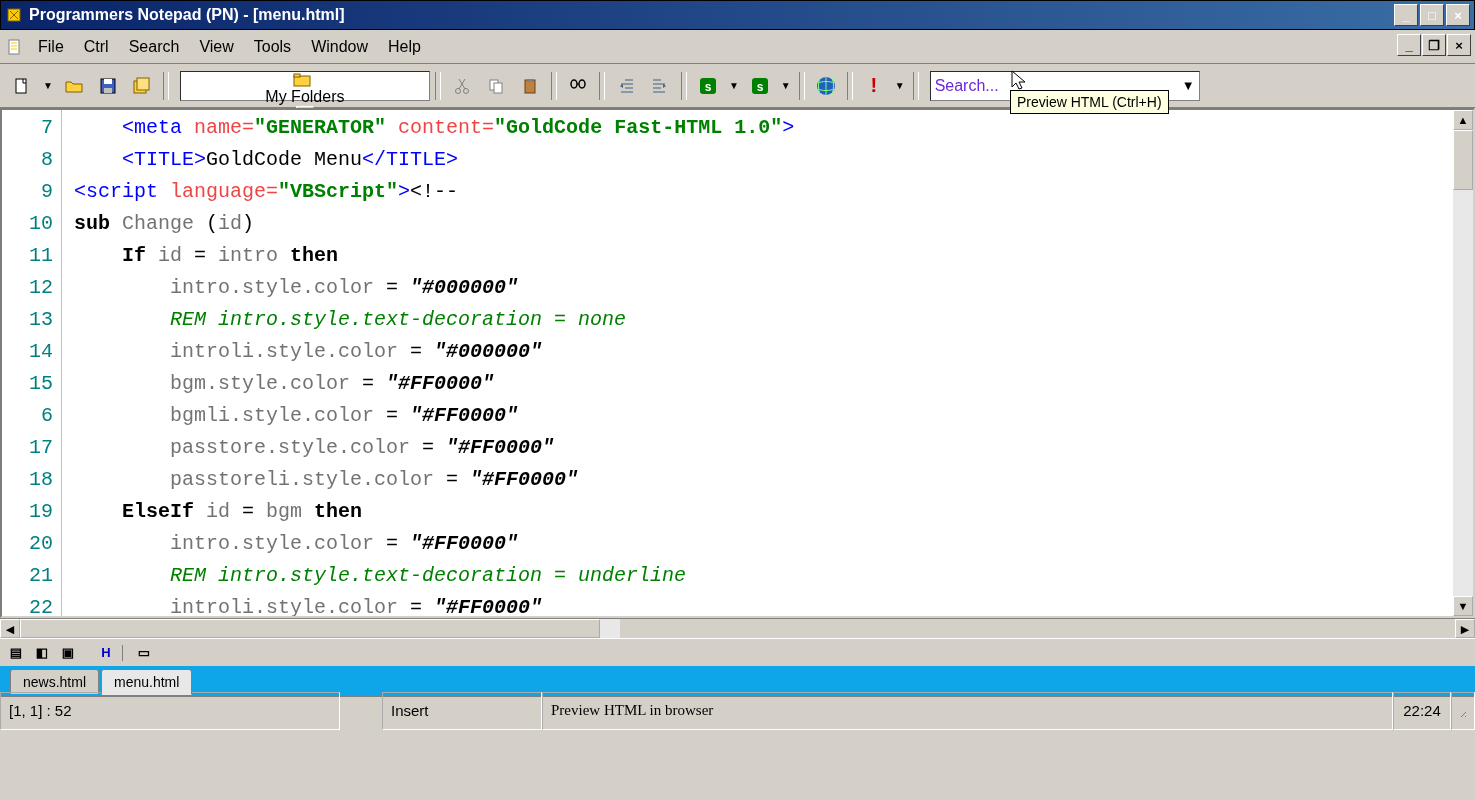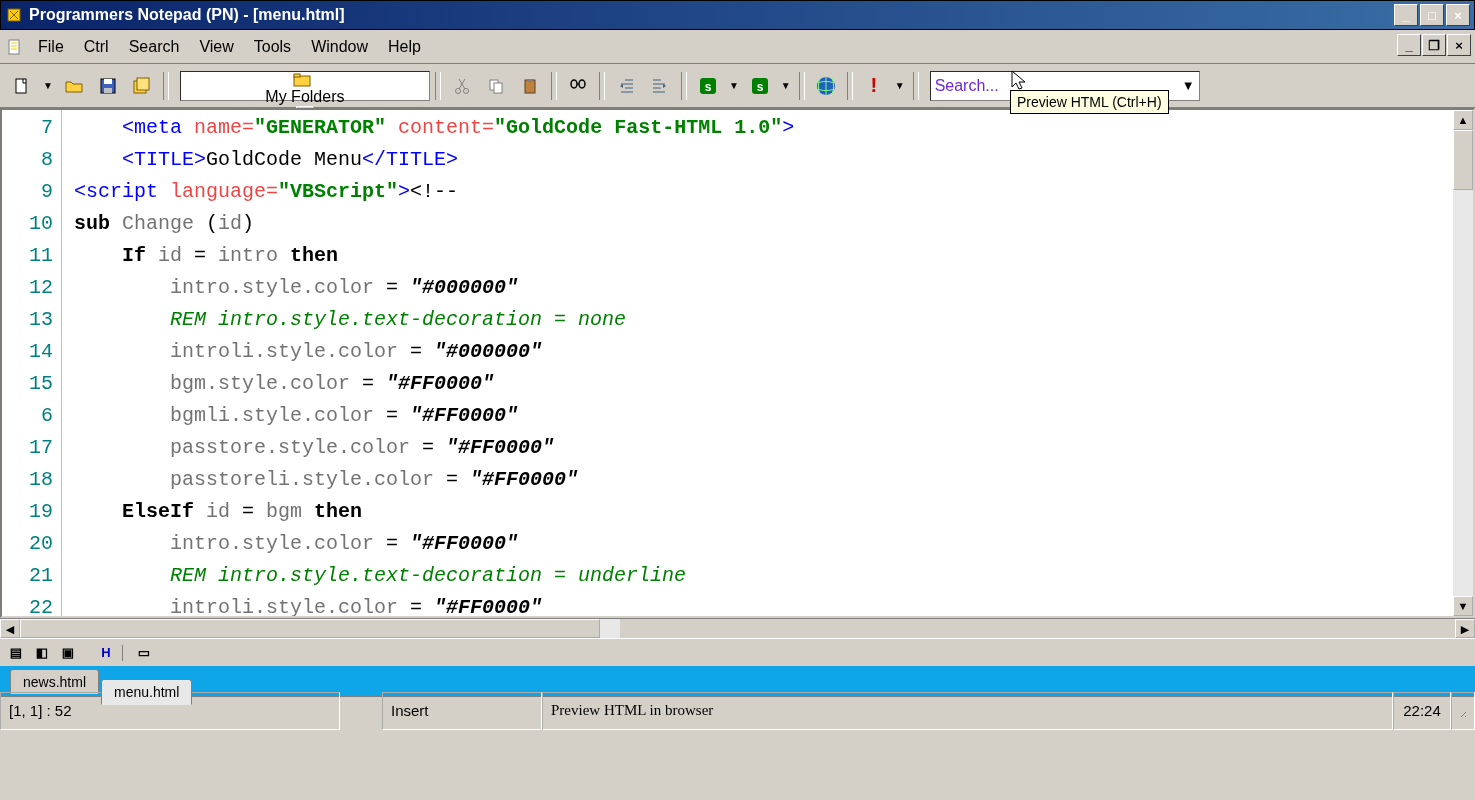--- a/index.html
+++ b/index.html
@@ -40,21 +40,21 @@
 .vscroll .thumb { position:absolute; top:0; left:0; right:0; height:60px; background:#d4d0c8; border:1px outset #fff; cursor:pointer; }
 .hscroll { height:20px; background:#d4d0c8; display:flex; border-top:1px solid #808080; }
 .hscroll .sbtn { width:20px; background:#d4d0c8; border:1px outset #fff; text-align:center; font-size:11px; line-height:18px; cursor:pointer; }
 .hscroll .track { background:#e8e8e8; width:600px; position:relative; }
 .hscroll .thumb { position:absolute; left:0; top:0; bottom:0; width:580px; background:#d4d0c8; border:1px outset #fff; cursor:pointer; }
 .hscroll .rest { flex:1; background:#d4d0c8; }
 .minibar { background:#d4d0c8; height:28px; display:flex; align-items:center; padding:0 6px; gap:6px; border-top:1px solid #fff; }
 .minibtn { width:20px; height:20px; border:1px solid transparent; display:flex; align-items:center; justify-content:center; font-size:13px; font-weight:bold; cursor:pointer; }
 .tabbar { background:#0ea5e9; height:30px; display:flex; align-items:center; padding:0 10px; }
 .tab { padding:4px 12px; background:#d4d0c8; border:1px solid #808080; border-bottom:none; border-top-left-radius:3px; border-top-right-radius:3px; margin-right:2px; font-size:14px; cursor:pointer; }
-.tab.active { background:#e8e8e8; border-bottom:1px solid #e8e8e8; position:relative; top:11px; }
+.tab.active { background:#e8e8e8; border-bottom:1px solid #e8e8e8; position:relative; top:1px; }
 .statusbar { background:#d4d0c8; height:28px; display:flex; align-items:center; border-top:1px solid #808080; font-size:15px; }
 .statuscell { border:1px inset #fff; padding:18px 8px; height:24px; display:flex; align-items:center; }
 .cursor-ptr { position:absolute; left:1010px; top:5px; font-size:20px; pointer-events:none; }
 svg { display:block; }
 </style>
 </head>
 <body>
 
 <div class="titlebar">
   <span class="appicon">

